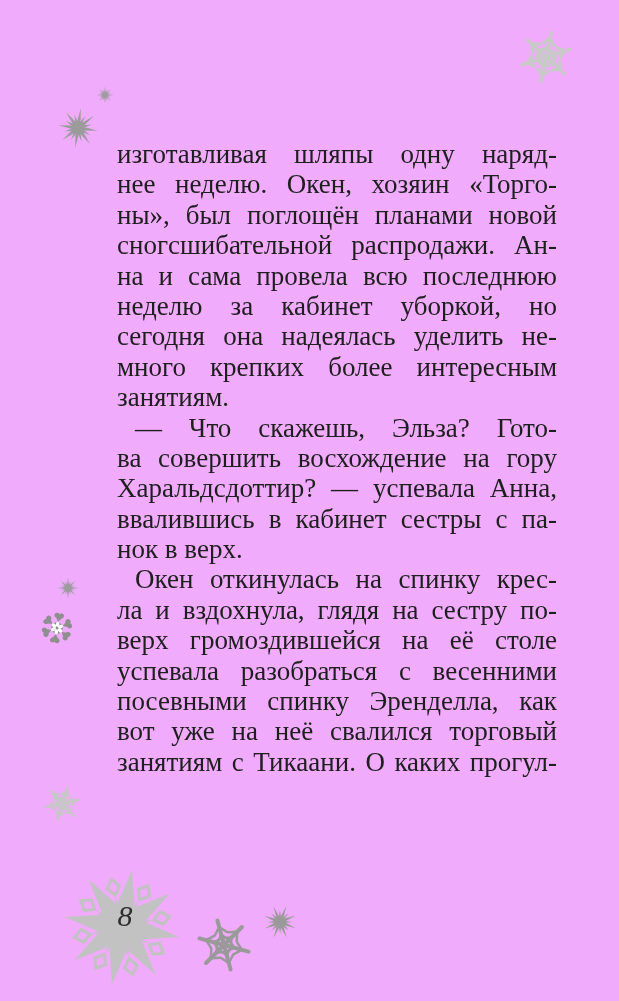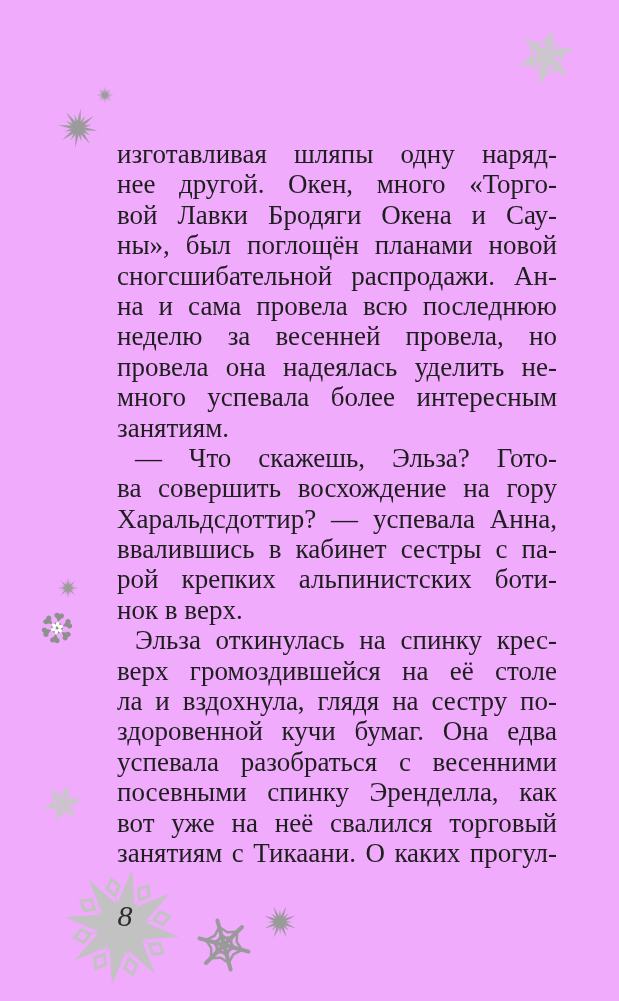--- a/index.html
+++ b/index.html
@@ -191,39 +191,36 @@
     </svg>
   <svg class="flake" style="left:193px;top:914px;width:62px;height:62px;color:#9a9a9a;transform:rotate(-15deg)">
       <use href="#sf-crystal"></use>
     </svg>
   <svg class="flake" style="left:262px;top:904px;width:36px;height:36px;color:#9a9a9a;transform:rotate(22deg)">
       <use href="#sf-star"></use>
     </svg>
 
   <div class="text-column">
     <div class="ln j">изготавливая шляпы одну наряд-</div>
-    <div class="ln j">нее другой. Окен, много «Торго-</div>
-    <div class="ln j">вой Лавки Бродяги Окена и Сау-</div>
+    <div class="ln j">нее неделю. Окен, хозяин «Торго-</div>
     <div class="ln j">ны», был поглощён планами новой</div>
     <div class="ln j">сногсшибательной распродажи. Ан-</div>
     <div class="ln j">на и сама провела всю последнюю</div>
-    <div class="ln j">неделю за весенней провела, но</div>
-    <div class="ln j">провела она надеялась уделить не-</div>
-    <div class="ln j">много успевала более интересным</div>
+    <div class="ln j">неделю за кабинет уборкой, но</div>
+    <div class="ln j">сегодня она надеялась уделить не-</div>
+    <div class="ln j">много крепких более интересным</div>
     <div class="ln last">занятиям.</div>
     <div class="ln j ind">— Что скажешь, Эльза? Гото-</div>
     <div class="ln j">ва совершить восхождение на гору</div>
     <div class="ln j">Харальдсдоттир? — успевала Анна,</div>
     <div class="ln j">ввалившись в кабинет сестры с па-</div>
-    <div class="ln j">рой крепких альпинистских боти-</div>
     <div class="ln last">нок в верх.</div>
-    <div class="ln j ind">Эльза откинулась на спинку крес-</div>
+    <div class="ln j ind">Окен откинулась на спинку крес-</div>
+    <div class="ln j">ла и вздохнула, глядя на сестру по-</div>
     <div class="ln j">верх громоздившейся на её столе</div>
-    <div class="ln j">ла и вздохнула, глядя на сестру по-</div>
-    <div class="ln j">здоровенной кучи бумаг. Она едва</div>
     <div class="ln j">успевала разобраться с весенними</div>
     <div class="ln j">посевными спинку Эренделла, как</div>
     <div class="ln j">вот уже на неё свалился торговый</div>
     <div class="ln j">занятиям с Тикаани. О каких прогул-</div>
   </div>
 
   <div class="page-number">8</div>
 
 </div>
 

